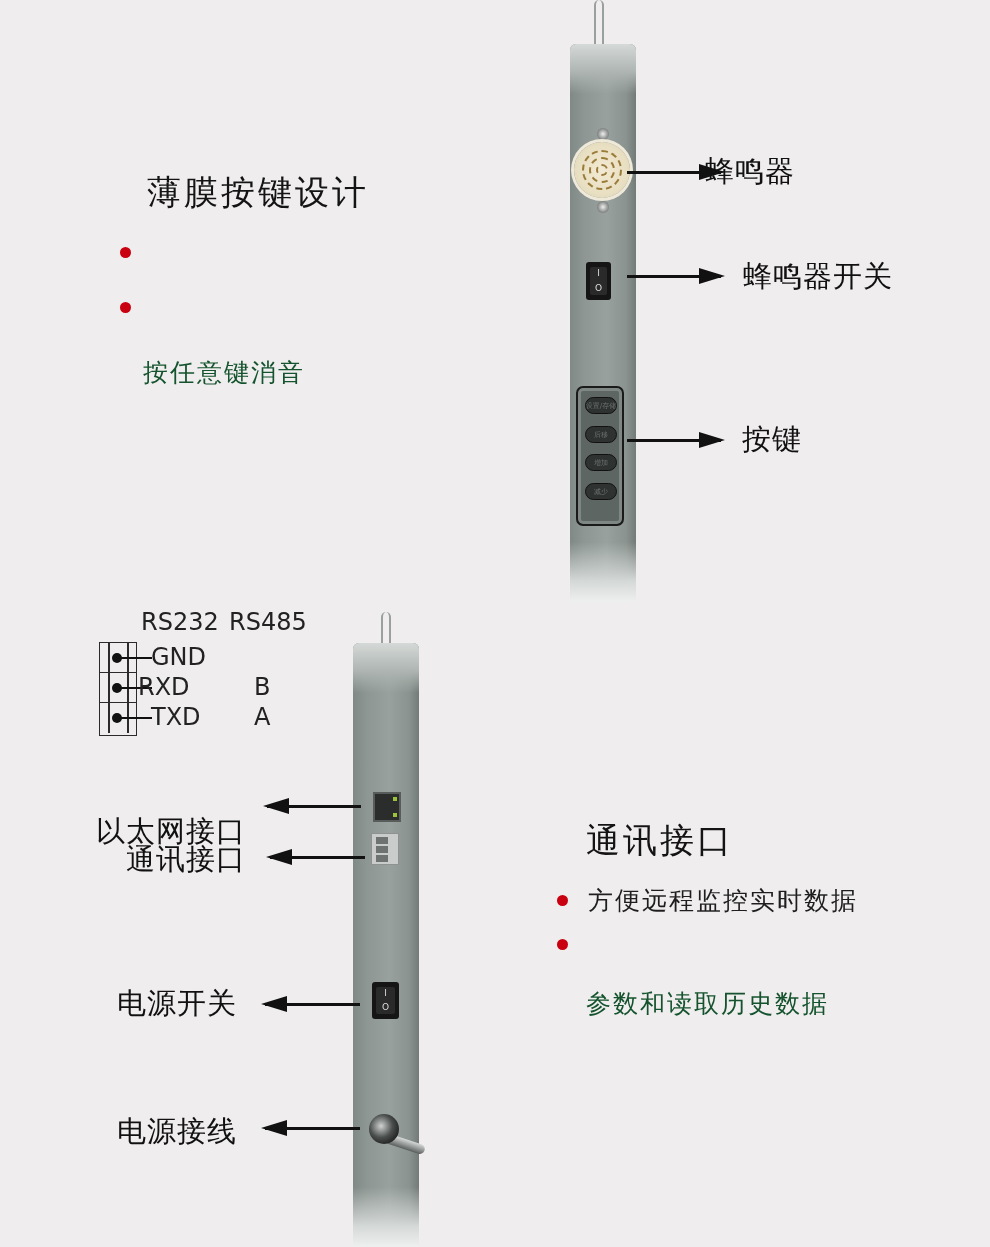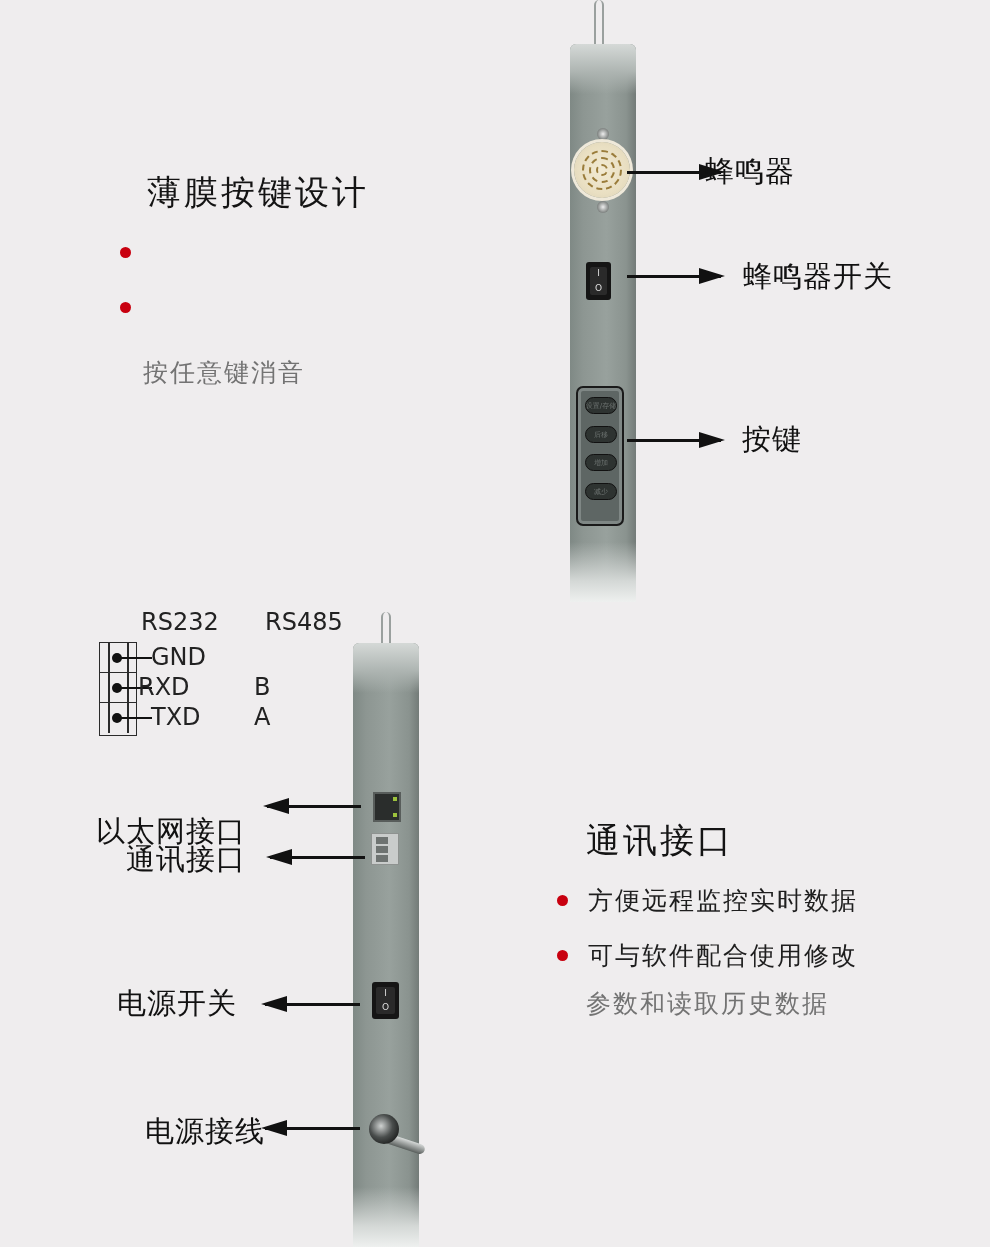--- a/index.html
+++ b/index.html
@@ -5,21 +5,21 @@
   * { box-sizing: border-box; margin: 0; padding: 0; }
   html, body { width: 990px; height: 1247px; background: #efedee; overflow: hidden; }
   body { position: relative; font-family: "DejaVu Sans", "Liberation Sans", sans-serif; color: #1a1a1a; }
 
   .abs { position: absolute; }
 
   
   .heading { font-size: 34px; font-weight: normal; letter-spacing: 3px; color: #141414; white-space: nowrap; }
   .bullet-line { font-size: 25px; letter-spacing: 2px; color: #1e1e1e; white-space: nowrap; display: flex; align-items: center; }
   .dot { width: 11px; height: 11px; border-radius: 50%; background: #c8000f; display: inline-block; margin-right: 20px; flex: none; }
-  .cont-line { font-size: 25px; letter-spacing: 2px; color: #737373; white-space: nowrap; }
+  .cont-line { font-size: 25px; letter-spacing: 2px; color: #14532d; white-space: nowrap; }
 
   
   .label { font-size: 29px; color: #111; white-space: nowrap; letter-spacing: 1px; }
 
   
   .arrow { position: absolute; height: 3px; background: #111; }
   .arrow.right::after {
     content: ""; position: absolute; right: -4px; top: -7px;
     border-left: 26px solid #111; border-top: 8px solid transparent; border-bottom: 8px solid transparent;
   }
@@ -132,21 +132,21 @@
 <div class="arrow right" style="left:627px; top:171px; width:94px;"></div>
 <div class="abs label" style="left:705px; top:152px;font-family:Liberation Mono, monospace;">蜂鸣器</div>
 
 <div class="arrow right" style="left:627px; top:275px; width:94px;"></div>
 <div class="abs label" style="left:743px; top:257px;">蜂鸣器开关</div>
 
 <div class="arrow right" style="left:627px; top:439px; width:94px;"></div>
 <div class="abs label" style="left:742px; top:420px;">按键</div>
 
 <div class="pin-text" style="left:141px; top:608px;">RS232</div>
-<div class="pin-text" style="left:229px; top:608px;margin-left:36px;">RS485</div>
+<div class="pin-text" style="left:229px; top:608px;">RS485</div>
 
 <div class="pin-table" style="left:99px; top:642px; width:38px; height:94px;">
   <div class="pin-row">
       <div class="vline" style="left:8px;"></div>
       <div class="vline" style="left:27px;"></div>
       <div class="pdot"></div>
       <div class="hline"></div>
     </div>
   <div class="pin-row">
       <div class="vline" style="left:8px;"></div>
@@ -196,26 +196,25 @@
 
 <div class="abs label" style="left:96px; top:791px;margin-top:21px;">以太网接口</div>
 <div class="arrow left" style="left:267px; top:805px; width:94px;"></div>
 
 <div class="abs label" style="left:126px; top:840px;">通讯接口</div>
 <div class="arrow left" style="left:270px; top:856px; width:95px;"></div>
 
 <div class="abs label" style="left:117px; top:984px;">电源开关</div>
 <div class="arrow left" style="left:265px; top:1003px; width:95px;"></div>
 
-<div class="abs label" style="left:117px; top:1112px;margin-left:28px;">电源接线</div>
+<div class="abs label" style="left:117px; top:1112px;">电源接线</div>
 <div class="arrow left" style="left:265px; top:1127px; width:95px;"></div>
 
 <div class="abs heading" style="left:586px; top:818px;">通讯接口</div>
 
 <div class="abs bullet-line" style="left:557px; top:884px;">
   <span class="dot"></span>
   <span>方便远程监控实时数据</span>
 </div>
 <div class="abs bullet-line" style="left:557px; top:939px;">
   <span class="dot"></span>
-  <span>可与软件配合使用修改</span>
 </div>
 <div class="abs cont-line" style="left:586px; top:987px;">参数和读取历史数据</div>
 
 </body></html>

